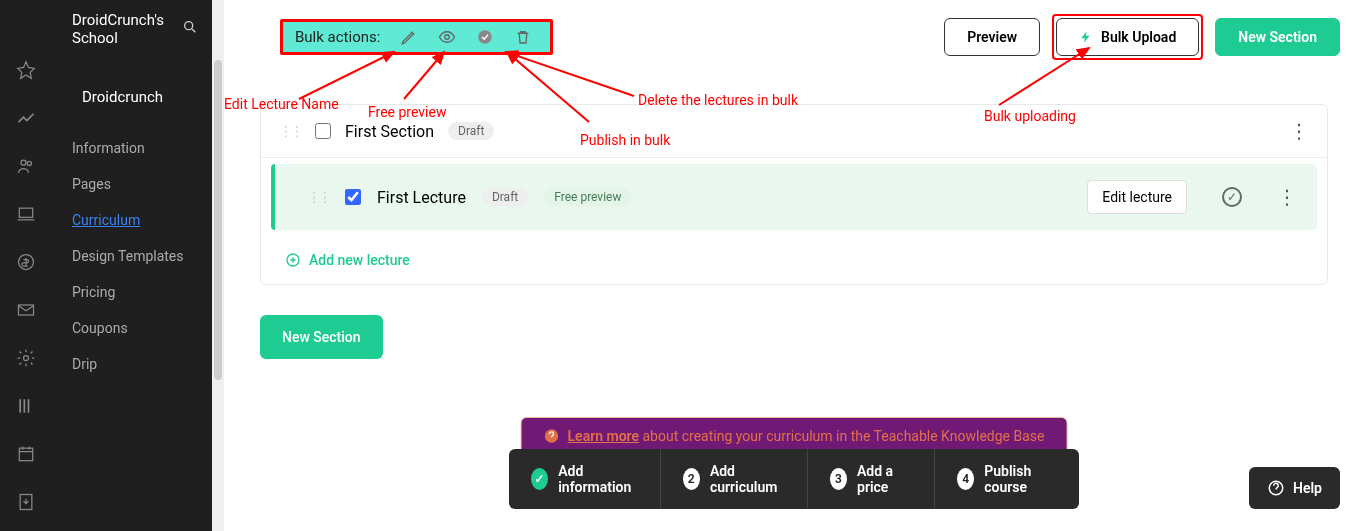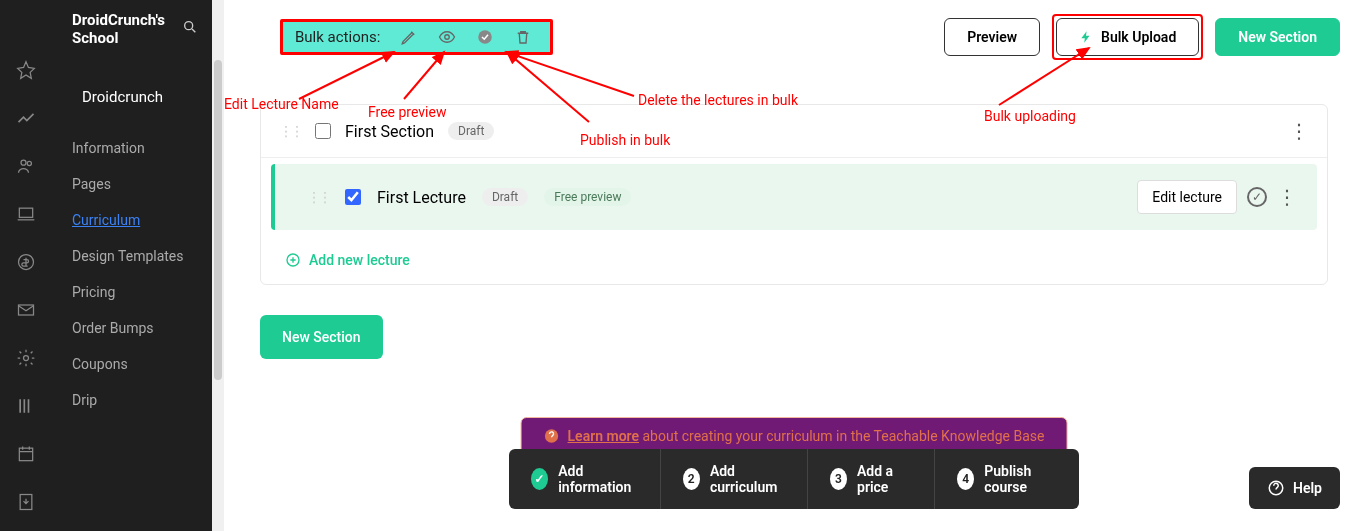--- a/index.html
+++ b/index.html
@@ -4,21 +4,21 @@
 <style>
 * { margin: 0; padding: 0; box-sizing: border-box; font-family: -apple-system, BlinkMacSystemFont, "Segoe UI", Roboto, sans-serif; }
 body { background: #fff; width: 1364px; height: 531px; overflow: hidden; position: relative; }
 
 .app { display: flex; height: 100%; }
 
 .iconbar { width: 52px; background: #1f1f1f; display: flex; flex-direction: column; align-items: center; padding-top: 60px; gap: 24px; }
 .iconbar svg { width: 20px; height: 20px; fill: #888; }
 
 .sidebar { width: 160px; background: #1f1f1f; color: #ccc; display: flex; flex-direction: column; }
-.school-name { height: 58px; display: flex; align-items: center; padding: 0 14px 0 20px; font-size: 15px; font-weight: 700; color: #fff; justify-content: space-between;}
+.school-name { height: 58px; display: flex; align-items: center; padding: 0 14px 0 20px; font-size: 15px; font-weight: 400; color: #fff; justify-content: space-between;}
 .school-name svg { width: 16px; height: 16px; fill: #ccc; }
 .course-title { padding: 30px 10px 24px 30px; font-size: 15px; color: #fff; }
 .nav-list { display: flex; flex-direction: column; }
 .nav-item { padding: 10px 10px 10px 20px; font-size: 14px; color: #aaa; cursor: pointer; }
 .nav-item.active { text-decoration: underline; color: #3b82f6; }
 
 .scrollbar { width: 12px; background: #f0f0f0; position: relative; }
 .scroll-thumb { position: absolute; top: 60px; left: 2px; width: 8px; height: 320px; background: #ccc; border-radius: 4px; }
 
 .main { flex: 1; background: #fff; padding: 0; position: relative; }
@@ -40,21 +40,21 @@
 .drag { color:#ccc; font-size:14px; letter-spacing:-3px; cursor:grab;}
 .chk { width:16px; height:16px; accent-color:#3366ff;}
 .row-title { font-size: 16px; }
 .badge { background:#eee; color:#666; font-size:12px; padding:2px 10px; border-radius:10px; }
 .badge.green { background:#e3f5e9; color:#4a7a5a; }
 .kebab { margin-left:auto; font-size:20px; color:#555; cursor:pointer;}
 .lecture-row { display:flex; align-items:center; padding:16px 20px 16px 32px; gap:16px; background:#eaf7ef; border-left:4px solid #1ecb93; margin:6px 10px; border-radius:4px;}
 .edit-lecture-btn { background:#fff; border:1px solid #ddd; border-radius:4px; padding:8px 14px; font-size:14px; cursor:pointer;}
 .circle-check { width:20px; height:20px; border:2px solid #666; border-radius:50%; display:flex; align-items:center; justify-content:center; font-size:12px; color:#666;}
 .lecture-row .kebab { margin-left:0;}
-.lecture-right { margin-left:auto; display:flex; align-items:center; gap:10px;}
+.lecture-right { margin-left:auto; display:flex; align-items:center; gap:35px;}
 .add-lecture { display:flex; align-items:center; gap:8px; color:#1ecb93; font-size:14px; padding:16px 24px; cursor:pointer; font-weight:500;}
 .add-lecture svg { width:16px; height:16px; fill:none; stroke:#1ecb93; stroke-width:2;}
 
 .new-section-btn { margin: 30px 0 0 36px; background:#1ecb93; color:#fff; border:none; padding:14px 22px; border-radius:6px; font-size:14px; font-weight:500; cursor:pointer;}
 
 .info-banner { position:absolute; bottom:76px; left:50%; transform:translateX(-50%); border:1px solid #f5b89e; background:#701a75; border-radius:6px; padding:10px 22px; font-size:14px; color:#e0704a; display:flex; align-items:center; gap:8px;}
 .info-banner a { color:#e0704a; font-weight:600;}
 .info-banner svg {width:16px; height:16px; fill:#e0704a;}
 
 .steps { position:absolute; bottom:22px; left:50%; transform:translateX(-50%); display:flex; background:#2a2a2a; border-radius:6px; overflow:hidden;}
@@ -124,21 +124,20 @@
             <path d="M15 15l5 5" stroke="#ccc" stroke-width="2"></path>
           </svg></span>
     </div>
     <div class="course-title">Droidcrunch</div>
     <div class="nav-list" id="navlist">
         <div class="nav-item">Information</div>
         <div class="nav-item">Pages</div>
         <div class="nav-item active">Curriculum</div>
         <div class="nav-item">Design Templates</div>
         <div class="nav-item">Pricing</div>
-        <div class="nav-item">Order Bumps</div>
         <div class="nav-item">Coupons</div>
         <div class="nav-item">Drip</div>
       </div>
   </div>
 
   <div class="scrollbar">
       <div class="scroll-thumb"></div>
     </div>
 
   <div class="main">

